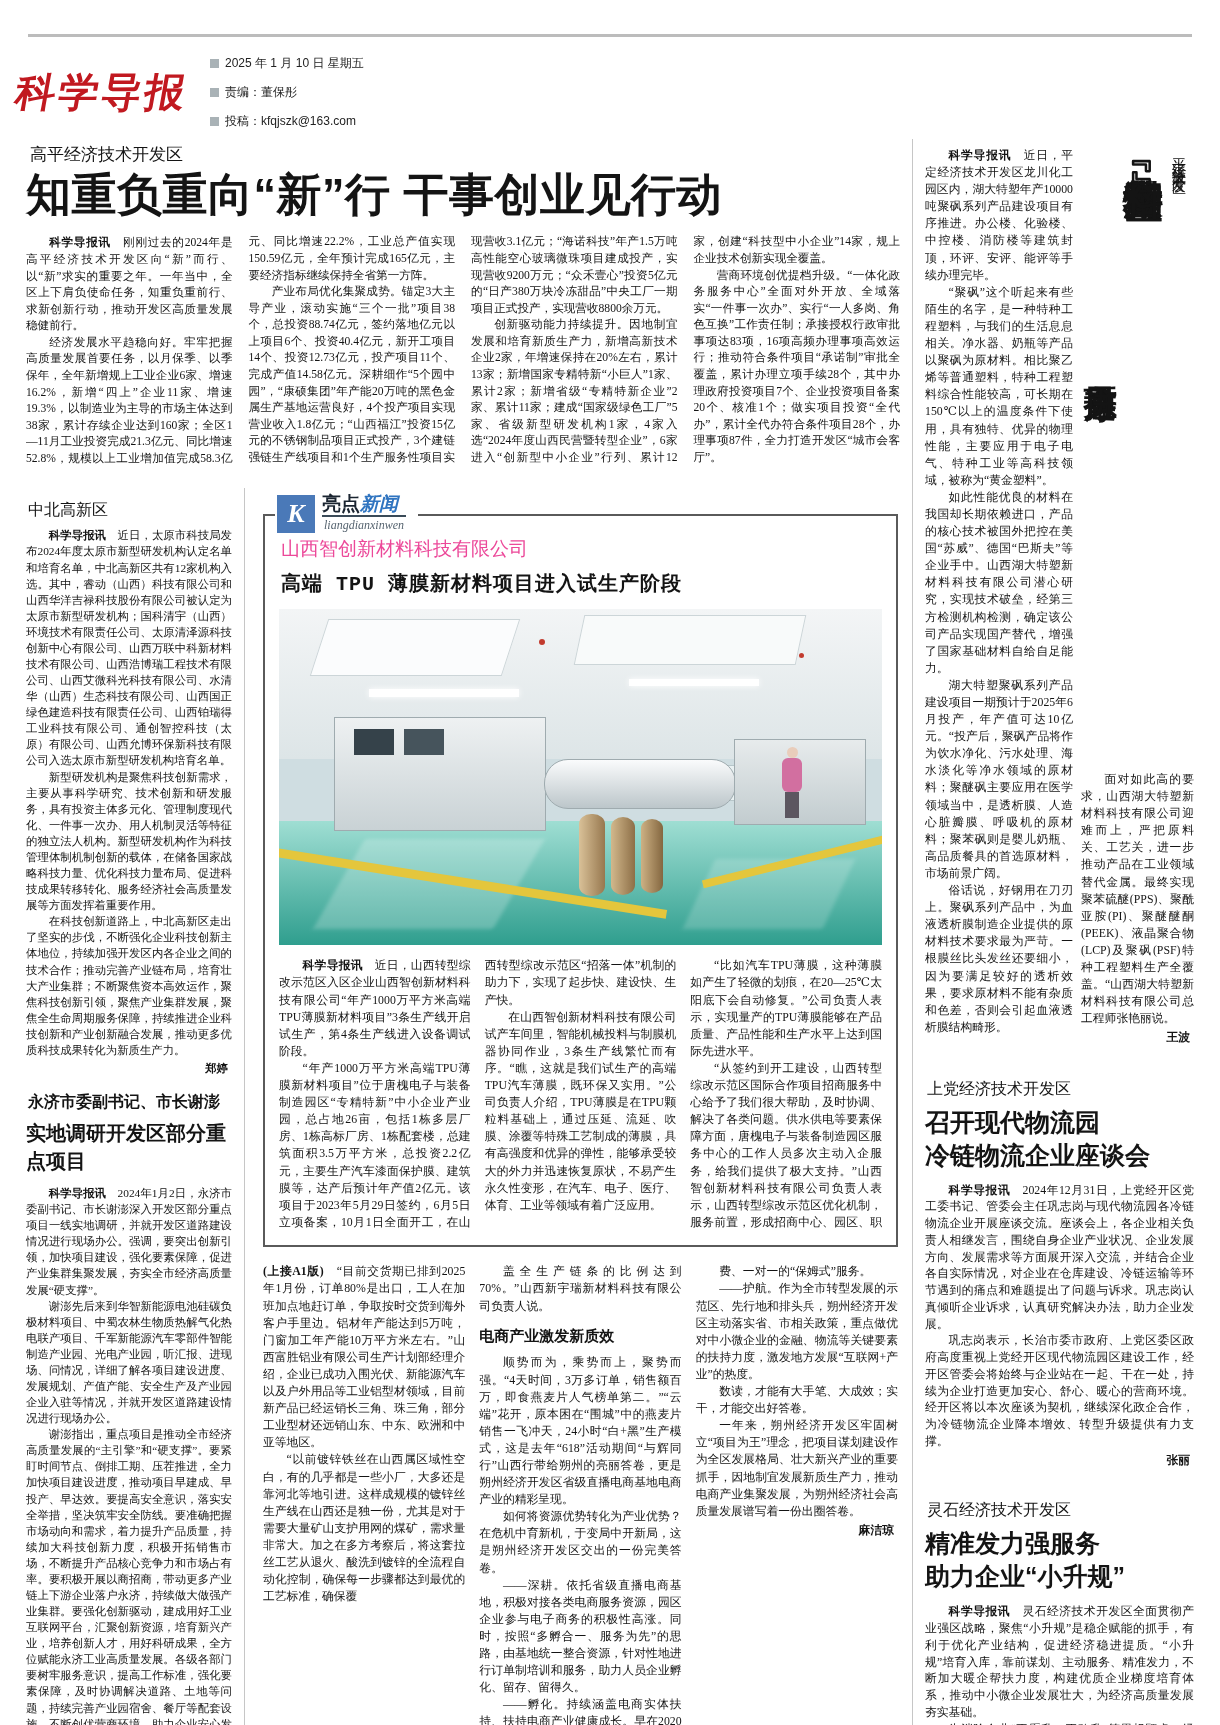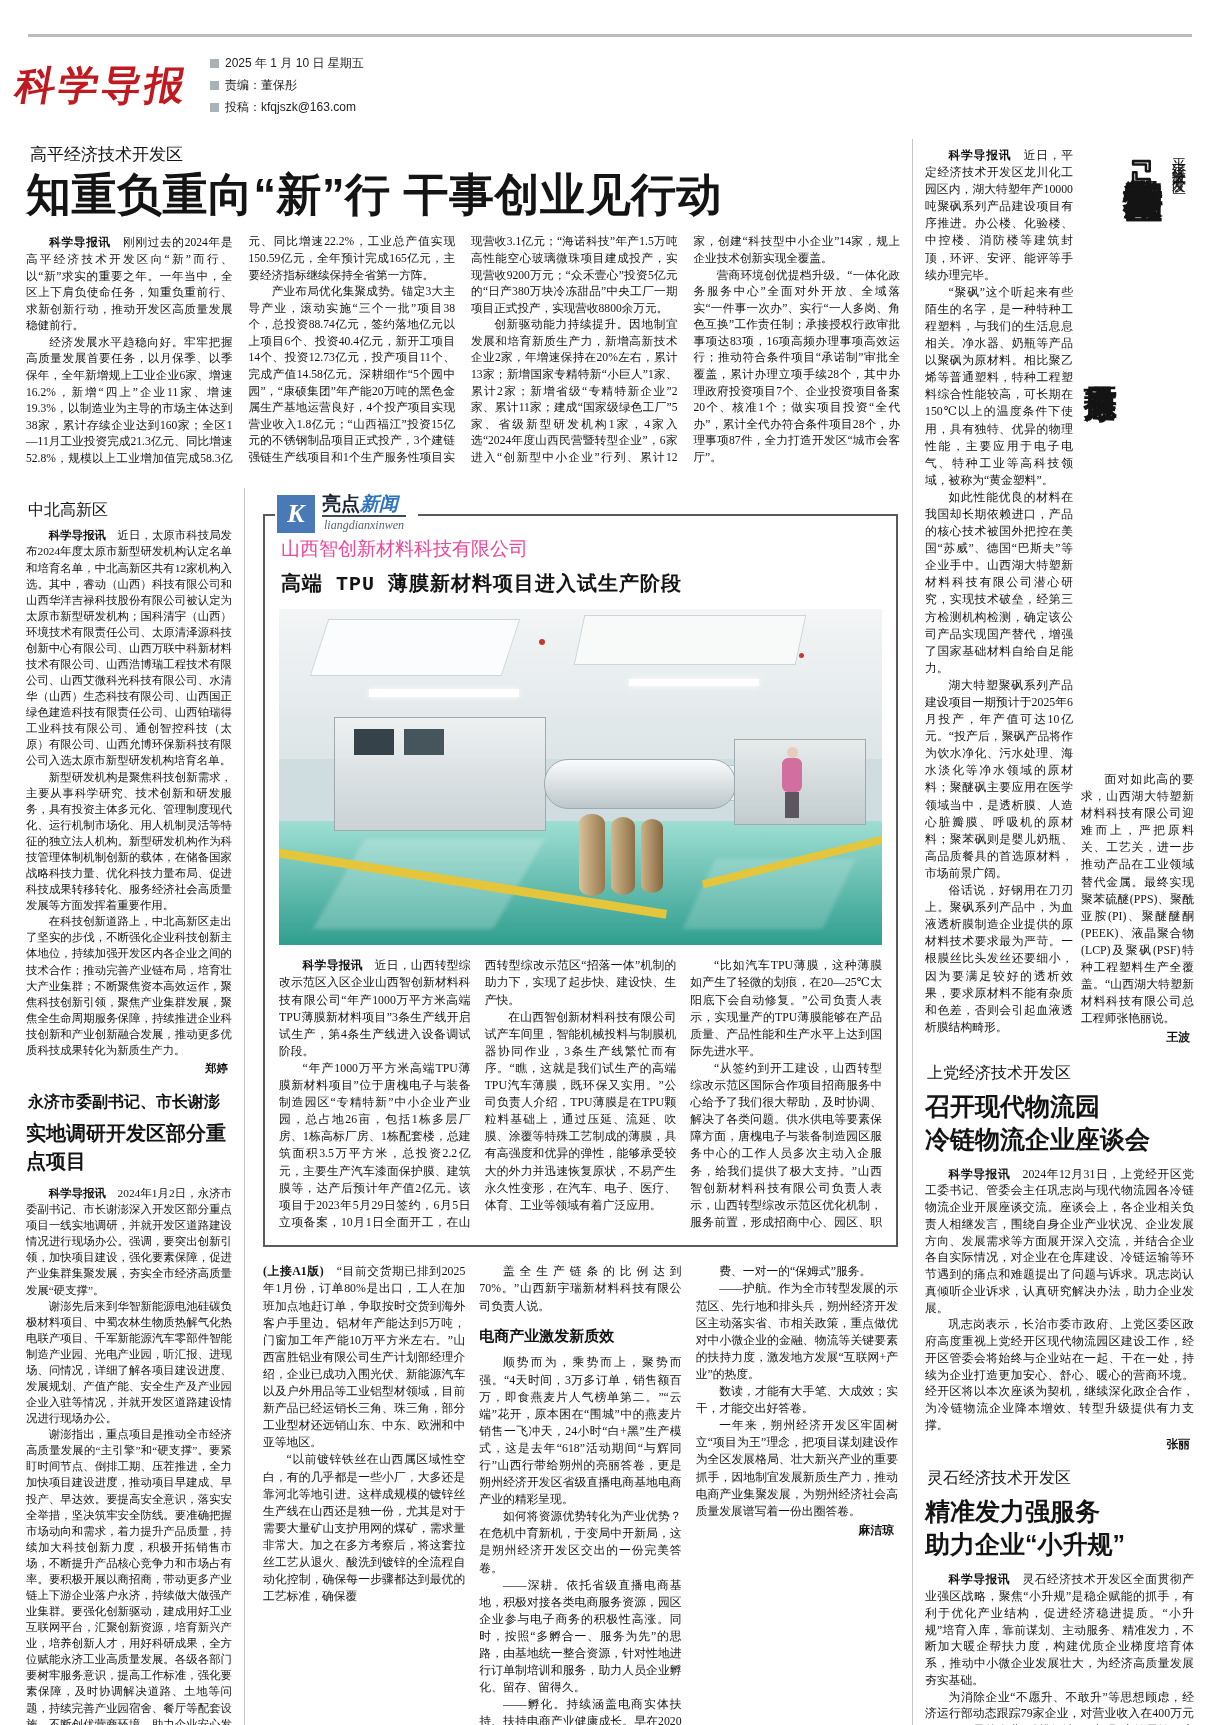--- a/index.html
+++ b/index.html
@@ -12,21 +12,21 @@
   .h-left{display:flex;align-items:center;gap:12px;}
   .a2{font-size:52px;line-height:1;font-weight:bold;}
   .h-div{width:4px;height:56px;background:#3aa0d8;}
   .tiles{display:flex;gap:5px;}
   .tile{width:46px;height:46px;background:#3aa0d8;color:#fff;font-size:32px;font-weight:bold;
         display:flex;align-items:center;justify-content:center;font-family:"Liberation Sans",sans-serif;}
   .tile.alt{background:#c9c9c9;color:#2a8fd0;font-style:italic;font-family:"Liberation Serif",serif;}
   .h-right{display:flex;align-items:center;gap:22px;margin-top:6px;}
   .masthead{color:#c11920;font-size:40px;font-weight:bold;transform:skewX(-10deg);letter-spacing:3px;
             font-family:"DejaVu Serif",serif;}
-  .pubinfo{display:flex;flex-direction:column;gap:5px;font-size:12px;color:#222;
+  .pubinfo{display:flex;flex-direction:column;gap:12px;font-size:12px;color:#222;
            font-family:"Liberation Sans",sans-serif;}
   .pubinfo .row{display:flex;align-items:center;}
   .sq{width:9px;height:9px;background:#a9b2b6;display:inline-block;margin-right:6px;}
   
   p{margin:0;text-indent:2em;}
   .lead{font-weight:bold;font-family:"Liberation Sans",sans-serif;}
   .byline{text-align:right;font-weight:bold;padding-right:4px;margin-top:2px;}
   .vrule{width:1px;background:#c6c6c6;margin:4px 12px 0 12px;}
   
   .main{display:flex;padding:0 26px;align-items:stretch;}
@@ -74,21 +74,21 @@
   .hbody1{width:148px;font-size:11.8px;line-height:1.45;text-align:justify;}
   .hright{flex:1;margin-left:8px;display:flex;flex-direction:column;min-width:0;}
   .hhead{display:flex;height:620px;}
   .vhead{writing-mode:vertical-rl;font-family:"Liberation Sans",sans-serif;font-weight:900;}
   .vh1{font-size:40px;line-height:1.12;}
   .vh2{font-size:33px;margin-top:214px;line-height:1.2;}
   .vkick{writing-mode:vertical-rl;font-size:14px;letter-spacing:3px;margin-left:5px;height:172px;
          font-family:"Liberation Sans",sans-serif;}
   .hbody2{font-size:11.8px;line-height:1.45;text-align:justify;margin-top:4px;}
   
-  .rsec{margin-top:16px;}
+  .rsec{margin-top:32px;}
   .r-kicker{font-size:16px;font-family:"Liberation Sans",sans-serif;margin:0 0 6px 2px;}
   .r-head{font-size:25px;font-weight:800;font-family:"Liberation Sans",sans-serif;line-height:1.32;margin:0 0 10px 0;}
   .r-body{font-size:11.8px;line-height:1.42;text-align:justify;}
 </style>
 </head>
 <body>
 
 <div class="page">
   <div class="toprule inner-rule" style="margin-left:28px;margin-right:28px;"></div>
 
@@ -128,21 +128,21 @@
           </div>
       </div>
 
       <div class="lower">
 
         <div class="leftcol">
           <div>
             <div class="s-kicker">中北高新区</div>
             <div class="s-body">
               <p class="pl"><b class="lead">科学导报讯　</b><span>近日，太原市科技局发布2024年度太原市新型研发机构认定名单和培育名单，中北高新区共有12家机构入选。其中，睿动（山西）科技有限公司和山西华洋吉禄科技股份有限公司被认定为太原市新型研发机构；国科清宇（山西）环境技术有限责任公司、太原清泽源科技创新中心有限公司、山西万联中科新材料技术有限公司、山西浩博瑞工程技术有限公司、山西艾微科光科技有限公司、水清华（山西）生态科技有限公司、山西国正绿色建造科技有限责任公司、山西铂瑞得工业科技有限公司、通创智控科技（太原）有限公司、山西允博环保新科技有限公司入选太原市新型研发机构培育名单。</span></p>
-            <p>新型研发机构是聚焦科技创新需求，主要从事科学研究、技术创新和研发服务，具有投资主体多元化、管理制度现代化、运行机制市场化、用人机制灵活等特征的独立法人机构。新型研发机构作为科技管理体制机制创新的载体，在储备国家战略科技力量、优化科技力量布局、促进科技成果转移转化、服务经济社会高质量发展等方面发挥着重要作用。</p>
+            <p>新型研发机构是聚焦科技创新需求，主要从事科学研究、技术创新和研发服务，具有投资主体多元化、管理制度现代化、一件事一次办、用人机制灵活等特征的独立法人机构。新型研发机构作为科技管理体制机制创新的载体，在储备国家战略科技力量、优化科技力量布局、促进科技成果转移转化、服务经济社会高质量发展等方面发挥着重要作用。</p>
                 <p>在科技创新道路上，中北高新区走出了坚实的步伐，不断强化企业科技创新主体地位，持续加强开发区内各企业之间的技术合作；推动完善产业链布局，培育壮大产业集群；不断聚焦资本高效运作，聚焦科技创新引领，聚焦产业集群发展，聚焦全生命周期服务保障，持续推进企业科技创新和产业创新融合发展，推动更多优质科技成果转化为新质生产力。</p>
                 <div class="byline">郑婷</div>
               </div>
           </div>
           <div style="margin-top:10px;">
             <div class="s-kicker bold">永济市委副书记、市长谢澎</div>
             <div class="s-head">实地调研开发区部分重点项目</div>
             <div class="s-body">
               <p class="pl"><b class="lead">科学导报讯　</b><span>2024年1月2日，永济市委副书记、市长谢澎深入开发区部分重点项目一线实地调研，并就开发区道路建设情况进行现场办公。强调，要突出创新引领，加快项目建设，强化要素保障，促进产业集群集聚发展，夯实全市经济高质量发展“硬支撑”。</span></p>
             <p>谢澎先后来到华智新能源电池硅碳负极材料项目、中蜀农林生物质热解气化热电联产项目、千军新能源汽车零部件智能制造产业园、光电产业园，听汇报、进现场、问情况，详细了解各项目建设进度、发展规划、产值产能、安全生产及产业园企业入驻等情况，并就开发区道路建设情况进行现场办公。</p>

